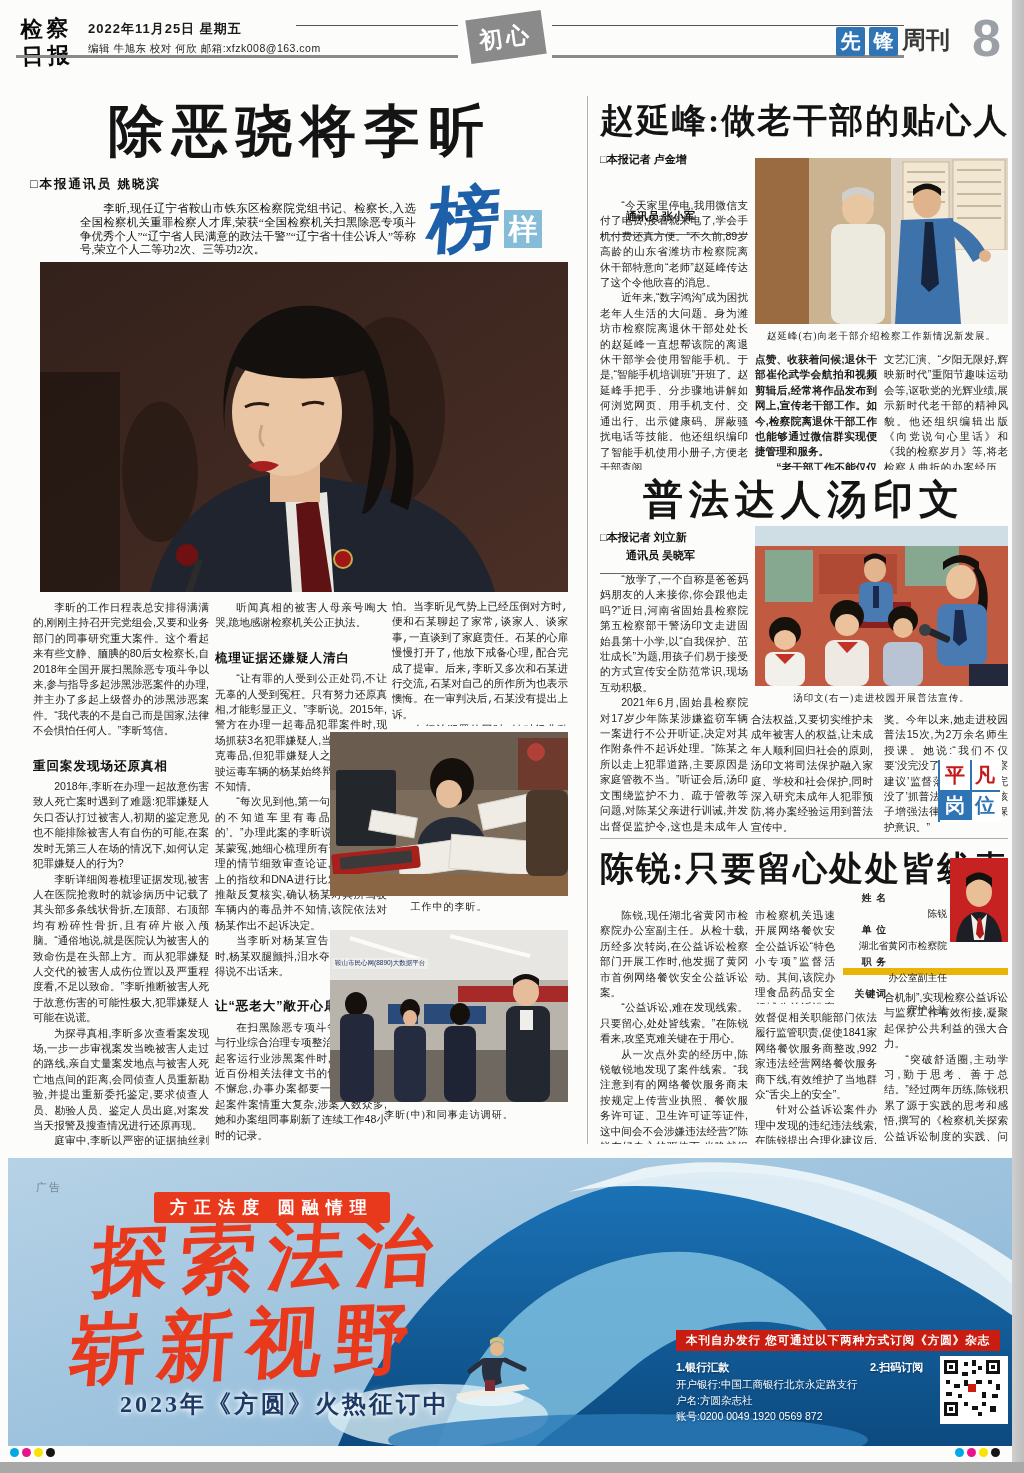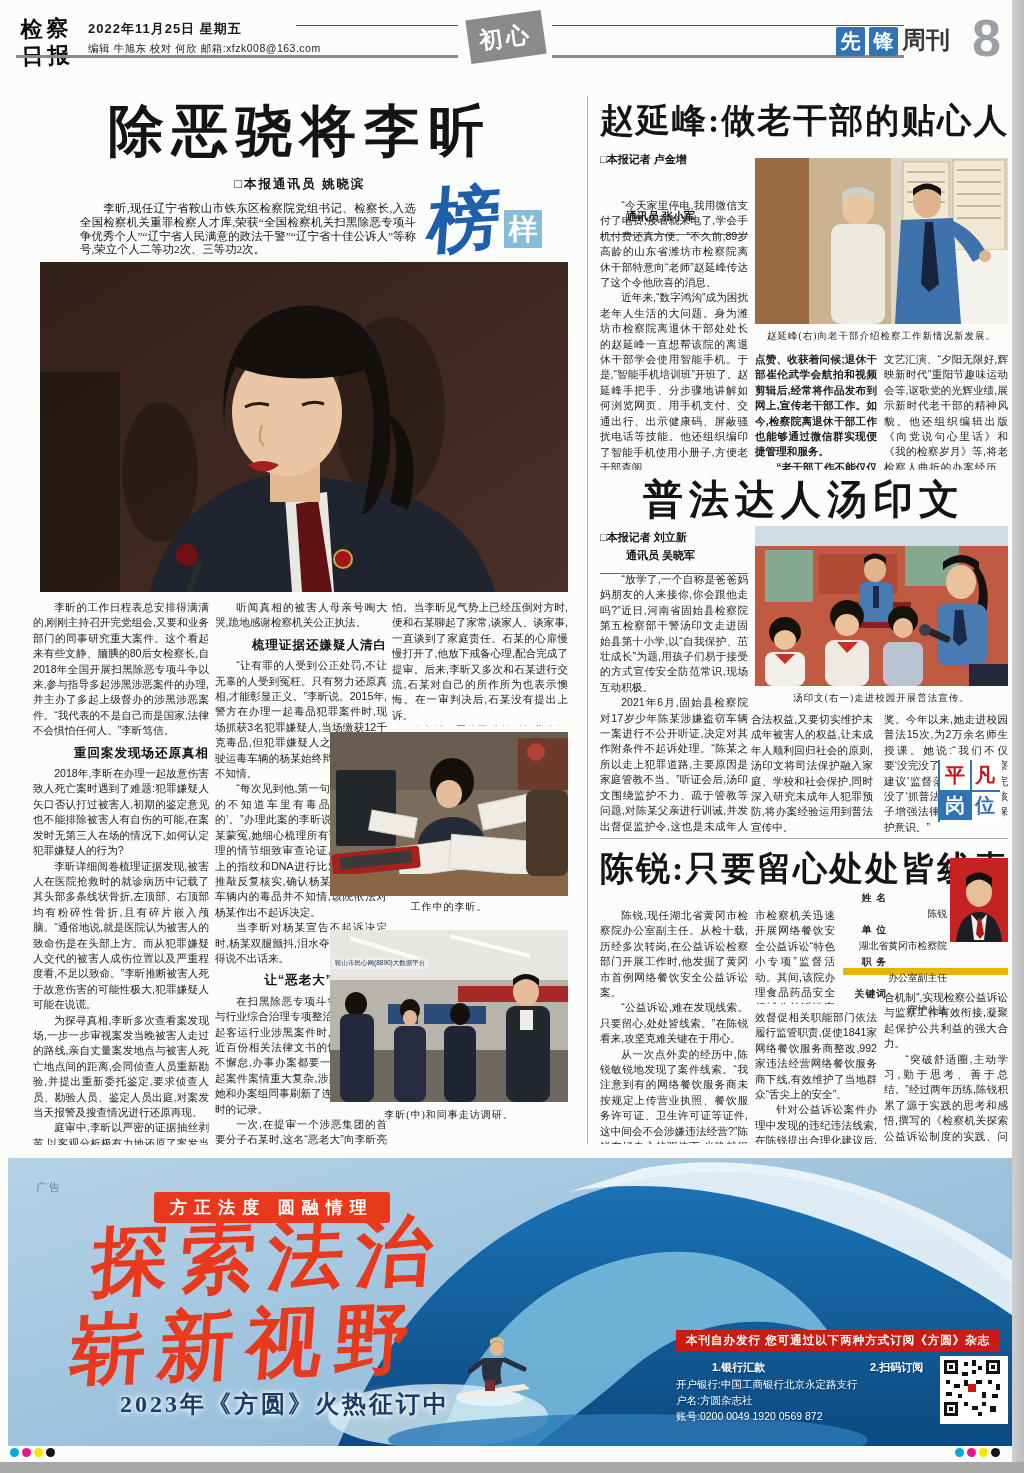--- a/index.html
+++ b/index.html
@@ -3,21 +3,21 @@
 <meta charset="utf-8">
 <style>
   html,body{margin:0;padding:0;background:#d8d8d8;}
   #page{position:relative;width:1024px;height:1473px;background:#fcfcfb;overflow:hidden;
         font-family:"Liberation Sans","DejaVu Sans",sans-serif;}
   .abs{position:absolute;}
   .serif{font-family:"Liberation Serif","DejaVu Serif",serif;}
   .hl{position:absolute;font-family:"Liberation Serif","DejaVu Serif",serif;font-weight:900;color:#141414;text-align:center;white-space:nowrap;}
   .bc{position:absolute;font-size:10.6px;line-height:15.4px;text-align:justify;color:#1c1c1c;overflow:hidden;}
   .bc p{margin:0;text-indent:2em;word-break:break-all;}
-  .bc .sub{font-weight:bold;font-size:12.5px;text-indent:0;text-align:right;margin:7px 0 5px;letter-spacing:1px;color:#111;}
+  .bc .sub{font-weight:bold;font-size:12.5px;text-indent:0;text-align:left;margin:20px 0 5px;letter-spacing:1px;color:#111;}
   .cap{position:absolute;font-size:10px;color:#222;font-family:"Liberation Serif","DejaVu Serif",serif;letter-spacing:1px;overflow:hidden;white-space:nowrap;}
   .bylinebox{position:absolute;font-size:11px;font-weight:bold;color:#111;border-bottom:1px solid #666;line-height:18px;padding-bottom:9px;}
   .ph{position:absolute;overflow:hidden;background:#888;}
   .rule{position:absolute;background:#8a8a8a;}
   .thin{position:absolute;background:#555;}
   .brandsq{display:inline-block;width:29px;height:29px;background:#2f74b5;color:#fff;text-align:center;line-height:29px;font-size:20px;font-weight:bold;border-radius:2px;margin-right:4px;font-family:"DejaVu Serif",serif;}
   .cardrow{display:flex;font-size:9.8px;line-height:16px;color:#222;flex-direction:column;}
   .cardrow .lab{font-weight:bold;width:44px;flex:none;letter-spacing:1px;}
   .pfcell{width:30px;height:30px;text-align:center;line-height:30px;font-weight:900;font-size:20px;font-family:"Liberation Serif",serif;}
 </style>
@@ -42,21 +42,21 @@
        text-align:center;line-height:44px;font-size:23px;font-weight:bold;font-family:'DejaVu Serif',serif;letter-spacing:4px;">初心</div>
 
   <div class="abs" style="left:836px;top:24px;">
     <span class="brandsq">先</span><span class="brandsq">锋</span><span style="font-size:24px;font-weight:900;color:#3a3a3a;font-family:'Liberation Serif',serif;vertical-align:bottom;">周刊</span>
   </div>
   <div class="abs" style="left:972px;top:8px;font-size:52px;font-weight:900;color:#9aa0a6;font-family:'Liberation Sans',sans-serif;">8</div>
 
   <div class="abs" style="left:587px;top:96px;width:1px;height:1048px;background:#b0b0b0;"></div>
 
   <div class="hl" style="left:30px;top:94px;width:540px;font-size:56px;letter-spacing:8px;">除恶骁将李昕</div>
-  <div class="abs" style="left:30px;top:176px;width:540px;text-align:center;font-size:12.5px;font-weight:bold;color:#111;letter-spacing:2px;">□本报通讯员 姚晓滨</div>
+  <div class="abs" style="left:30px;top:176px;width:540px;font-size:12.5px;font-weight:bold;color:#111;letter-spacing:2px;">□本报通讯员 姚晓滨</div>
 
   <div class="abs serif" style="left:80px;top:202px;width:336px;font-size:11.4px;line-height:13.8px;text-align:justify;color:#101010;word-break:break-all;"><span style="display:inline-block;width:2em;"></span><span>李昕,现任辽宁省鞍山市铁东区检察院党组书记、检察长,入选全国检察机关重罪检察人才库,荣获“全国检察机关扫黑除恶专项斗争优秀个人”“辽宁省人民满意的政法干警”“辽宁省十佳公诉人”等称号,荣立个人二等功2次、三等功2次。</span></div>
 
   <div class="abs" style="left:428px;top:186px;width:140px;height:72px;">
     <span style="position:absolute;left:0;top:-14px;font-size:72px;font-weight:900;color:#1d5fa8;font-family:'DejaVu Serif',serif;transform:skewX(-8deg) rotate(-4deg);display:inline-block;">榜</span>
     <span style="position:absolute;left:76px;top:24px;width:38px;height:38px;background:#85bcd8;color:#fff;font-size:29px;font-weight:bold;text-align:center;line-height:38px;font-family:'DejaVu Serif',serif;">样</span>
   </div>
 
   <div class="ph" style="left:40px;top:262px;width:528px;height:330px;">
     <svg width="528" height="330" viewBox="0 0 528 330">
@@ -100,21 +100,21 @@
     <p>听闻真相的被害人母亲号啕大哭,跪地感谢检察机关公正执法。</p>
     <div class="sub">梳理证据还嫌疑人清白</div>
     <p>“让有罪的人受到公正处罚,不让无辜的人受到冤枉。只有努力还原真相,才能彰显正义。”李昕说。2015年,警方在办理一起毒品犯罪案件时,现场抓获3名犯罪嫌疑人,当场缴获12千克毒品,但犯罪嫌疑人之一、负责驾驶运毒车辆的杨某始终辩解其对毒品不知情。</p>
     <p>“每次见到他,第一句话都是‘我真的不知道车里有毒品,我是冤枉的’。”办理此案的李昕说。为避免杨某蒙冤,她细心梳理所有证据,对不合理的情节细致审查论证,对毒品包装上的指纹和DNA进行比对,经过认真推敲反复核实,确认杨某对其所驾驶车辆内的毒品并不知情,该院依法对杨某作出不起诉决定。</p>
     <p>当李昕对杨某宣告不起诉决定时,杨某双腿颤抖,泪水夺眶而出,感激得说不出话来。</p>
     <div class="sub">让“恶老大”敞开心扉</div>
     <p>在扫黑除恶专项斗争中,李昕参与行业综合治理专项整治。在办理一起客运行业涉黑案件时,面对要制作近百份相关法律文书的情况,李昕毫不懈怠,办事办案都要一路小跑。这起案件案情重大复杂,涉案人数众多,她和办案组同事刷新了连续工作48小时的记录。</p>
     <p>一次,在提审一个涉恶集团的首要分子石某时,这名“恶老大”向李昕亮出身上的多处伤疤,目露凶光,直接给她来了个“下马威”。面对石某的威胁和对抗情绪,李昕的目光没有闪躲,没有流露出一丝惧</p>
   </div>
 
-  <div class="bc" style="left:392px;top:600px;width:176px;height:126px;">
+  <div class="bc" style="left:392px;top:600px;width:176px;height:126px;font-family:Liberation Mono, monospace;">
     <p style="text-indent:0;">怕。当李昕见气势上已经压倒对方时,便和石某聊起了家常,谈家人、谈家事,一直谈到了家庭责任。石某的心扉慢慢打开了,他放下戒备心理,配合完成了提审。后来,李昕又多次和石某进行交流,石某对自己的所作所为也表示懊悔。在一审判决后,石某没有提出上诉。</p>
     <p>在惩治犯罪的同时,针对行业乱象,李昕和同事们细致研究,其所在检察院向当地交通运输部门制发检察建议书并公开送达。交通运输部门马上进行整改,建章立制打击非法营运,检查车辆5000余台次,查扣非法营运车辆27台,刑事拘留4人。鞍山市检察院就客运交通管理问题向交通运输部门制发的检察建议,入选最高检发布的2019年度全国检察机关社会治理类优秀检察建议。</p>
   </div>
 
   <div class="ph" style="left:330px;top:732px;width:238px;height:164px;">
     <svg width="238" height="164" viewBox="0 0 238 164">
       <rect width="238" height="164" fill="#7c6c5c"></rect>
         <rect width="238" height="58" fill="#6a5c4e"></rect>
       <rect x="188" y="6" width="50" height="52" fill="#6e3a2e"></rect>
         <circle cx="206" cy="20" r="9" fill="#b04038"></circle>
@@ -377,21 +377,21 @@
                 font-family:'DejaVu Serif',serif;transform:rotate(-2deg) skewX(-6deg);">探索法治</div>
     <div style="position:absolute;left:62px;top:136px;font-size:76px;font-weight:900;color:#e8391d;letter-spacing:12px;
                 font-family:'DejaVu Serif',serif;transform:rotate(-2deg) skewX(-6deg);">崭新视野</div>
 
     <div style="position:absolute;left:112px;top:230px;font-size:24px;font-weight:900;color:#1c3a66;letter-spacing:3px;
                 text-shadow:0 0 4px #ffffff,0 0 8px #ffffff;font-family:'Liberation Serif',serif;">2023年《方圆》火热征订中</div>
 
     <div style="position:absolute;left:668px;top:172px;background:#c81d10;color:#fff;font-size:11.5px;font-weight:bold;
                 padding:3px 10px;letter-spacing:1px;white-space:nowrap;">本刊自办发行 您可通过以下两种方式订阅《方圆》杂志</div>
 
-    <div style="position:absolute;left:668px;top:202px;color:#fff;font-size:11px;font-weight:bold;text-shadow:0 1px 2px rgba(0,30,60,.6);margin-left:36px;">1.银行汇款</div>
+    <div style="position:absolute;left:668px;top:202px;color:#fff;font-size:11px;font-weight:bold;text-shadow:0 1px 2px rgba(0,30,60,.6);">1.银行汇款</div>
     <div style="position:absolute;left:668px;top:220px;color:#fff;font-size:10.5px;text-shadow:0 1px 2px rgba(0,30,60,.6);">开户银行:中国工商银行北京永定路支行</div>
     <div style="position:absolute;left:668px;top:236px;color:#fff;font-size:10.5px;text-shadow:0 1px 2px rgba(0,30,60,.6);">户名:方圆杂志社</div>
     <div style="position:absolute;left:668px;top:252px;color:#fff;font-size:10.5px;text-shadow:0 1px 2px rgba(0,30,60,.6);">账号:0200 0049 1920 0569 872</div>
     <div style="position:absolute;left:862px;top:202px;color:#fff;font-size:11px;font-weight:bold;text-shadow:0 1px 2px rgba(0,30,60,.6);">2.扫码订阅</div>
 
     <div style="position:absolute;left:932px;top:198px;width:64px;height:64px;background:#fff;padding:2px;">
       <svg width="60" height="60" viewBox="0 0 60 60">
         <rect width="60" height="60" fill="#fff"></rect>
         <g fill="#111">
           <rect x="2" y="2" width="14" height="14"></rect>

